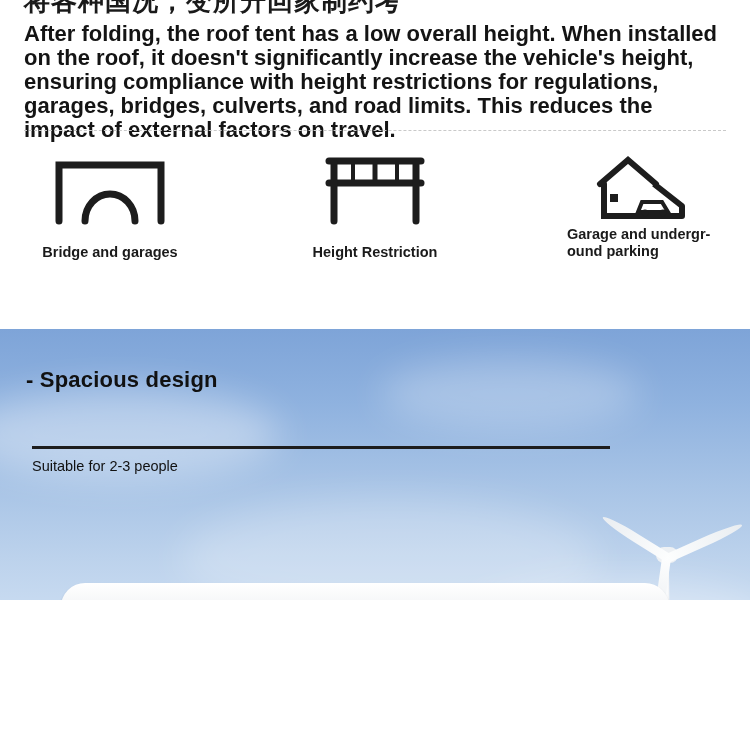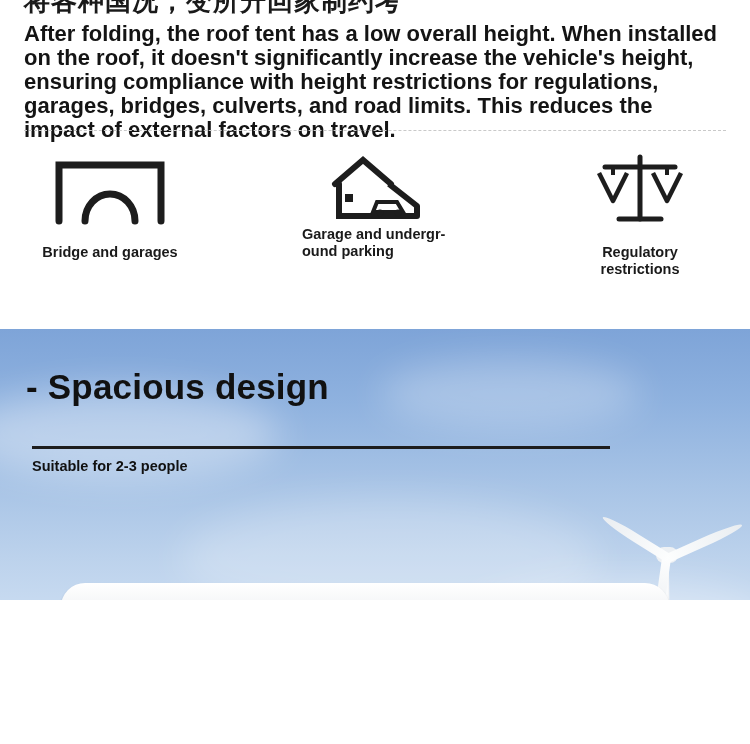--- a/index.html
+++ b/index.html
@@ -101,39 +101,39 @@
   }
   .c1 { width: 320px; height: 90px; left: -40px; top: 60px; }
   .c2 { width: 260px; height: 70px; left: 380px; top: 30px; background: rgba(255,255,255,0.25); }
   .c3 { width: 420px; height: 120px; left: 180px; top: 170px; background: rgba(255,255,255,0.22); }
   .c4 { width: 300px; height: 80px; left: 470px; top: 250px; background: rgba(255,255,255,0.3); }
 
   .photo-title {
     position: absolute;
     left: 26px;
     top: 38px;
-    font-size: 35px;
+    font-size: 22px;
     font-weight: bold;
     color: #111111;
     letter-spacing: 0.2px;
   }
   .rule {
     position: absolute;
     left: 32px;
     top: 117px;
     width: 578px;
     height: 3px;
     background: #1d1d1d;
   }
   .photo-sub {
     position: absolute;
     left: 32px;
     top: 129px;
     font-size: 14.5px;
-    font-weight: bold;
+    font-weight: normal;
     color: #111111;
   }
 
   
   .turbine { position: absolute; right: 14px; top: 170px; width: 130px; height: 245px; }
   .tower2 {
     position: absolute; left: 56px; top: 62px;
     width: 10px; height: 185px;
     background: linear-gradient(90deg,#e7ebee,#fbfcfd 50%,#dfe4e9);
     clip-path: polygon(32% 0, 68% 0, 100% 100%, 0 100%);
@@ -253,51 +253,51 @@
       <div class="feature f1">
         <div class="icon-wrap">
           <svg width="118" height="72" viewBox="0 0 118 72">
             <path d="M8 68 L8 12 L110 12 L110 68" fill="none" stroke="#1d1d1d" stroke-width="7" stroke-linecap="round"></path>
             <path d="M34 68 A25 27 0 0 1 84 68" fill="none" stroke="#1d1d1d" stroke-width="7" stroke-linecap="round"></path>
           </svg>
         </div>
         <div class="caption">Bridge and garages</div>
       </div>
 
+      <div class="feature f2">
+        <div class="icon-wrap">
+          <svg width="100" height="72" viewBox="0 0 100 72">
+            <line x1="4" y1="8" x2="96" y2="8" stroke="#1d1d1d" stroke-width="7" stroke-linecap="round"></line>
+            <line x1="4" y1="30" x2="96" y2="30" stroke="#1d1d1d" stroke-width="7" stroke-linecap="round"></line>
+            <line x1="9" y1="10" x2="9" y2="68" stroke="#1d1d1d" stroke-width="7" stroke-linecap="round"></line>
+            <line x1="91" y1="10" x2="91" y2="68" stroke="#1d1d1d" stroke-width="7" stroke-linecap="round"></line>
+            <line x1="50" y1="10" x2="50" y2="28" stroke="#1d1d1d" stroke-width="5"></line>
+            <line x1="28" y1="10" x2="28" y2="28" stroke="#1d1d1d" stroke-width="4"></line>
+            <line x1="72" y1="10" x2="72" y2="28" stroke="#1d1d1d" stroke-width="4"></line>
+          </svg>
+        </div>
+        <div class="caption">Height Restriction</div>
+      </div>
 
       <div class="feature f3">
         <div class="icon-wrap">
           <svg width="92" height="66" viewBox="0 0 92 66">
             <path d="M6 30 L34 6 L62 30" fill="none" stroke="#1d1d1d" stroke-width="6" stroke-linecap="round"></path>
             <path d="M10 30 L10 62 L88 62" fill="none" stroke="#1d1d1d" stroke-width="6" stroke-linecap="round"></path>
             <path d="M60 30 L88 52 L88 62" fill="none" stroke="#1d1d1d" stroke-width="6" stroke-linejoin="round"></path>
             <rect x="16" y="40" width="8" height="8" fill="#1d1d1d"></rect>
             <path d="M44 58 L48 48 L68 48 L74 58 Z" fill="none" stroke="#1d1d1d" stroke-width="4"></path>
             <circle cx="51" cy="59" r="3.4" fill="#1d1d1d"></circle>
             <circle cx="69" cy="59" r="3.4" fill="#1d1d1d"></circle>
           </svg>
         </div>
         <div class="caption">Garage and undergr-
 ound parking</div>
       </div>
 
-      <div class="feature f4">
-        <div class="icon-wrap">
-          <svg width="90" height="72" viewBox="0 0 90 72">
-            <line x1="45" y1="4" x2="45" y2="66" stroke="#1d1d1d" stroke-width="5" stroke-linecap="round"></line>
-            <line x1="10" y1="14" x2="80" y2="14" stroke="#1d1d1d" stroke-width="5" stroke-linecap="round"></line>
-            <line x1="24" y1="66" x2="66" y2="66" stroke="#1d1d1d" stroke-width="5" stroke-linecap="round"></line>
-            <path d="M4 20 L18 48 L32 20" fill="none" stroke="#1d1d1d" stroke-width="4.5" stroke-linejoin="round"></path>
-            <path d="M58 20 L72 48 L86 20" fill="none" stroke="#1d1d1d" stroke-width="4.5" stroke-linejoin="round"></path>
-            <line x1="18" y1="16" x2="18" y2="22" stroke="#1d1d1d" stroke-width="4"></line>
-            <line x1="72" y1="16" x2="72" y2="22" stroke="#1d1d1d" stroke-width="4"></line>
-          </svg>
-        </div>
-        <div class="caption">Regulatory restrictions</div>
-      </div>
 
     </div>
   </div>
 
   <div class="photo-section">
 
     <div class="cloud c1"></div>
     <div class="cloud c2"></div>
     <div class="cloud c3"></div>
     <div class="cloud c4"></div>

